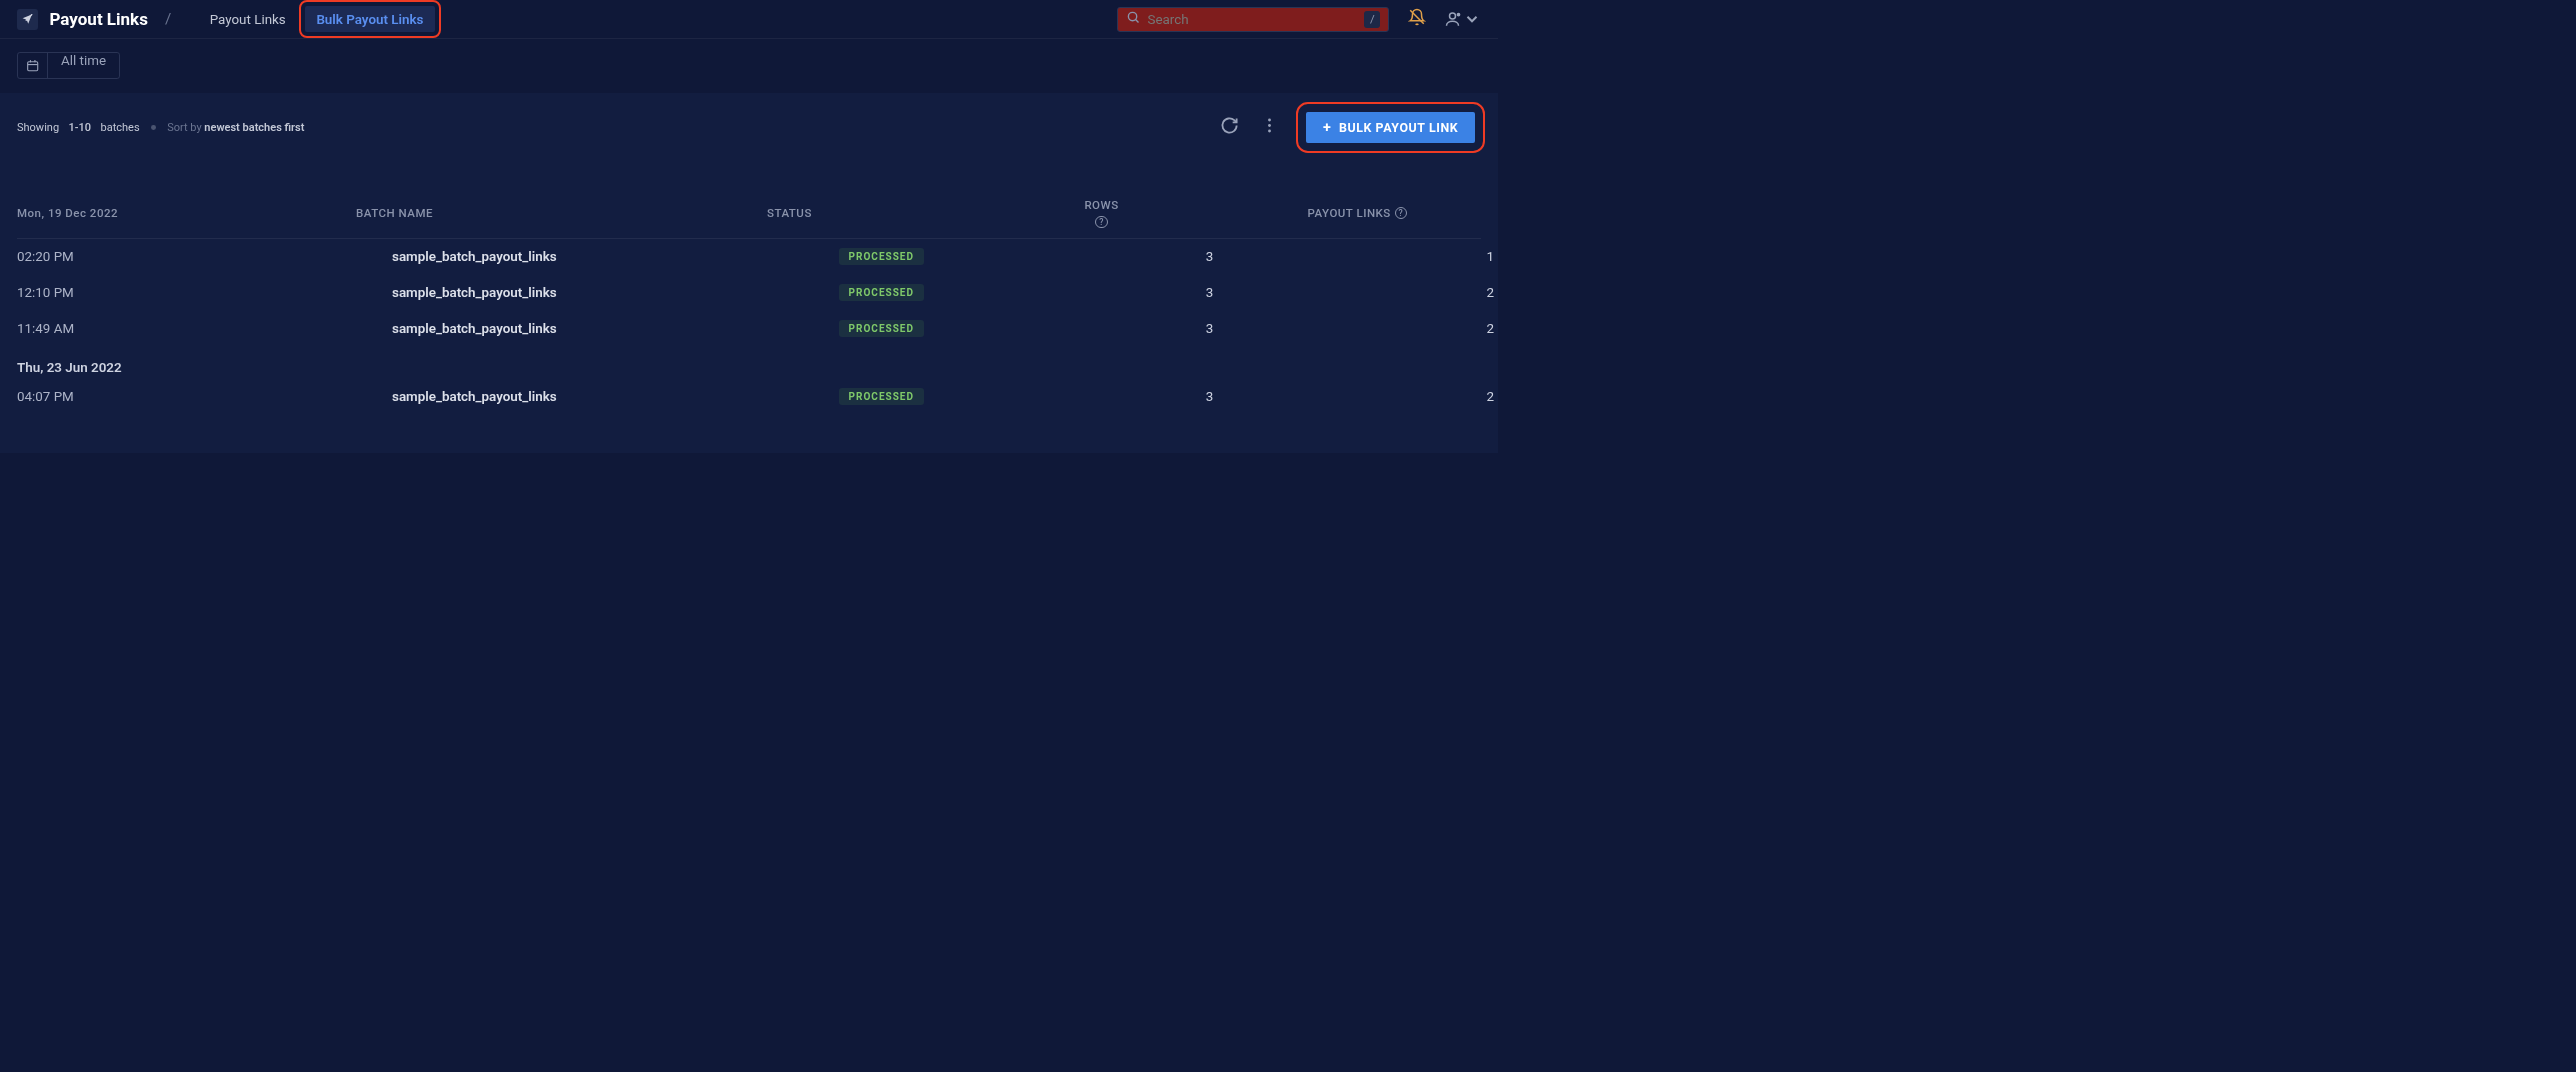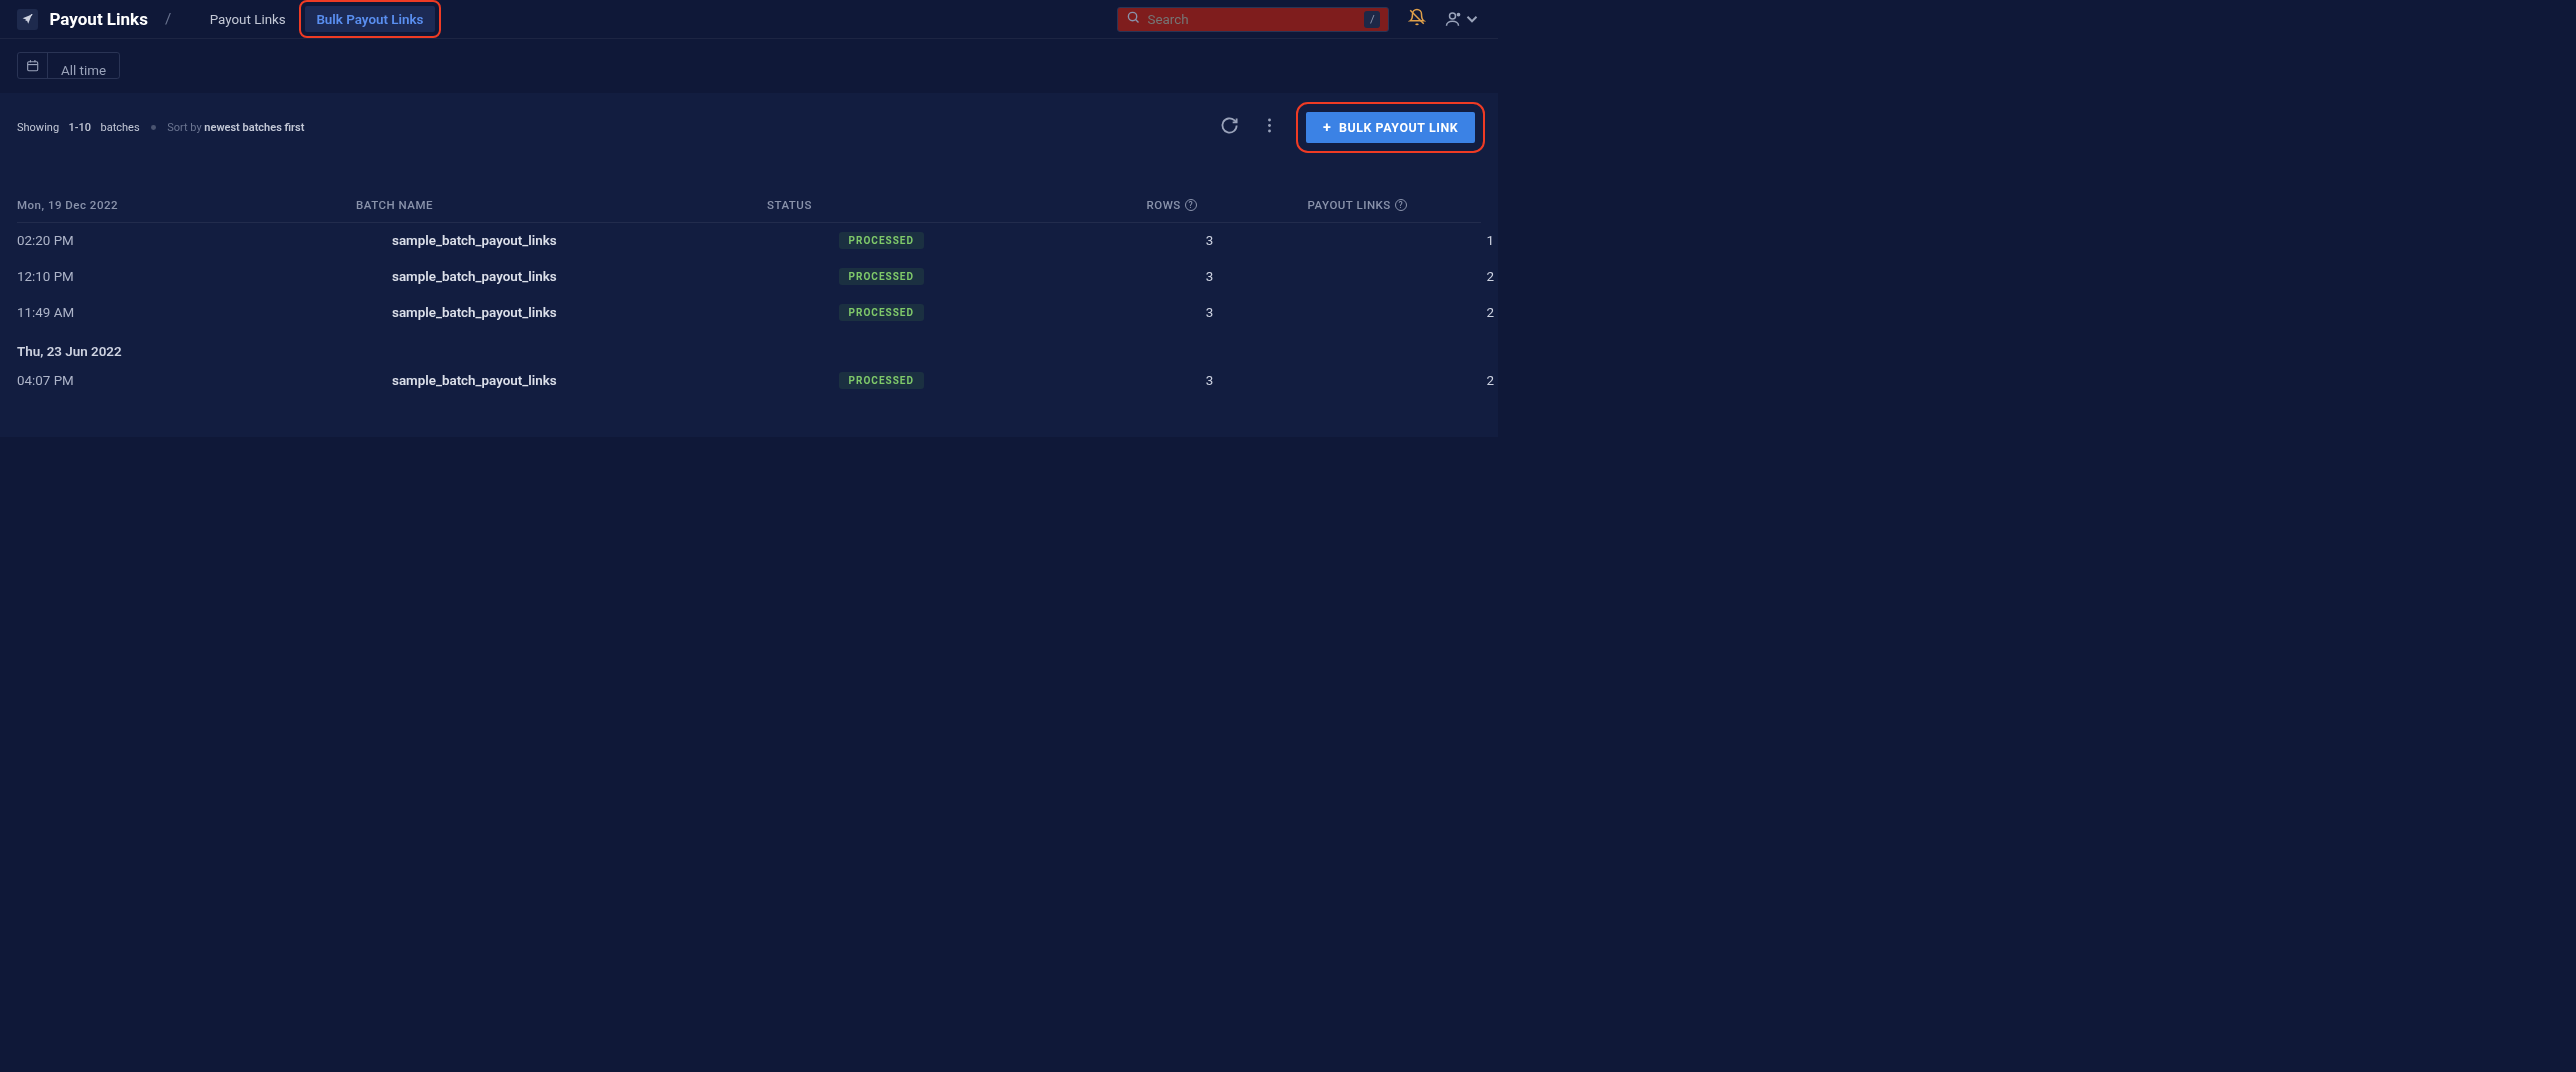--- a/index.html
+++ b/index.html
@@ -18,21 +18,21 @@
   
   .header-right { margin-left: auto; display: flex; align-items: center; gap: 19px; }
   .search-box { display: flex; align-items: center; background: #7f1d1d; border: 1px solid #2a3455; border-radius: 2.9px; padding: 2.9px 7.6px; width: 272px; height: 25px; }
   .search-box svg { width: 14.3px; height: 14.3px; }
   .search-input { background: transparent; border: none; color: #8a93ab; font-size: 13.4px; margin-left: 7.6px; flex: 1; outline: none; }
   .kbd { background: #1d2847; border-radius: 2.9px; padding: 0 5.7px; font-size: 11.5px; color: #8a93ab; height: 17px; display:flex; align-items:center; }
   .icon-btn svg { width: 18px; height: 18px; }
   .user-icon-wrap { display: flex; align-items: center; }
   
   .filters { padding: 13.4px 17px; }
-  .date-filter { display: inline-flex; align-items: flex-end; border: 1px solid #2a3455; border-radius: 2.9px; height: 27px; }
+  .date-filter { display: inline-flex; align-items: flex-start; border: 1px solid #2a3455; border-radius: 2.9px; height: 27px; }
   .date-filter-icon { padding: 0 7.6px; height: 100%; display: flex; align-items: center; border-right: 1px solid #2a3455; }
   .date-filter-label { padding: 0 13.4px; color: #9aa3ba; font-size: 13.4px; }
   
   .toolbar { background: #121d40; padding: 13.4px 17px 0 17px; display: flex; align-items: center; }
   .toolbar-left { display: flex; align-items: center; gap: 5.7px; font-size: 11px; }
   .showing-text { color: #c3c8d6; }
   .range-text { color: #c3c8d6; font-weight: 500; padding: 0 3.8px; }
   .batches-text { color: #c3c8d6; }
   .dot { width: 4.8px; height: 4.8px; border-radius: 50%; background: #4a5470; margin: 0 5.7px; }
   .sort-label { color: #6a7490; }
@@ -41,21 +41,21 @@
   .refresh-btn svg, .more-btn svg { width: 19px; height: 19px; }
   .primary-btn { background: #3b82e5; color: #fff; font-weight: 700; font-size: 12.4px; letter-spacing: 0.6px; border: none; border-radius: 2.9px; padding: 7.6px 17px; display: flex; align-items: center; gap: 7.6px; cursor: pointer; }
   .primary-btn .plus { font-size: 14.3px; }
   .primary-wrap { padding: 5.7px; }
   .highlight-red-btn { outline: 2.9px solid #ef3b24; outline-offset: 8.6px; border-radius: 1.9px; }
   
   .content { background: #121d40; padding: 11.5px 17px 38px 17px; }
   .table-head { display: grid; grid-template-columns: 339px 411px 239px 191px 210px; border-bottom: 1px solid rgba(255,255,255,0.07); padding: 5.7px 0 9.6px 0; margin-top: 32px; }
   .table-head .th { font-size: 11.5px; color: #8a93ab; letter-spacing: 0.5px; font-weight: 500; display: flex; align-items: center; gap: 3.8px; }
   .th-date { font-size: 13.4px; color: #cdd2e0; font-weight: 600; letter-spacing: 0; }
-  .th-center { justify-content: flex-end; }
+  .th-center { justify-content: flex-start; flex-direction: column; }
   .th-right { justify-content: flex-end; }
   .help-icon { width: 12.4px; height: 12.4px; border: 1.2px solid #8a93ab; border-radius: 50%; display: inline-flex; align-items: center; justify-content: center; font-size: 8.6px; }
   .group-date { font-size: 13.4px; font-weight: 600; color: #cdd2e0; padding: 13.4px 0 3.8px 0; }
   .row { display: grid; grid-template-columns: 339px 411px 239px 191px 210px; padding: 9.6px 0; align-items: center; font-size: 13.4px; gap: 36px; }
   .cell-time { color: #adb4c8; }
   .cell-name { color: #dce0ea; font-weight: 600; }
   .cell-status { display: flex; align-items: center; }
   .badge { background: rgba(96,180,80,0.13); color: #7fc96a; font-size: 10px; font-weight: 700; letter-spacing: 1px; padding: 2.9px 9.6px; border-radius: 3px; }
   .cell-num { text-align: center; color: #cdd2e0; }
   .cell-num-right { text-align: right; color: #cdd2e0; padding-right: 57px; }

